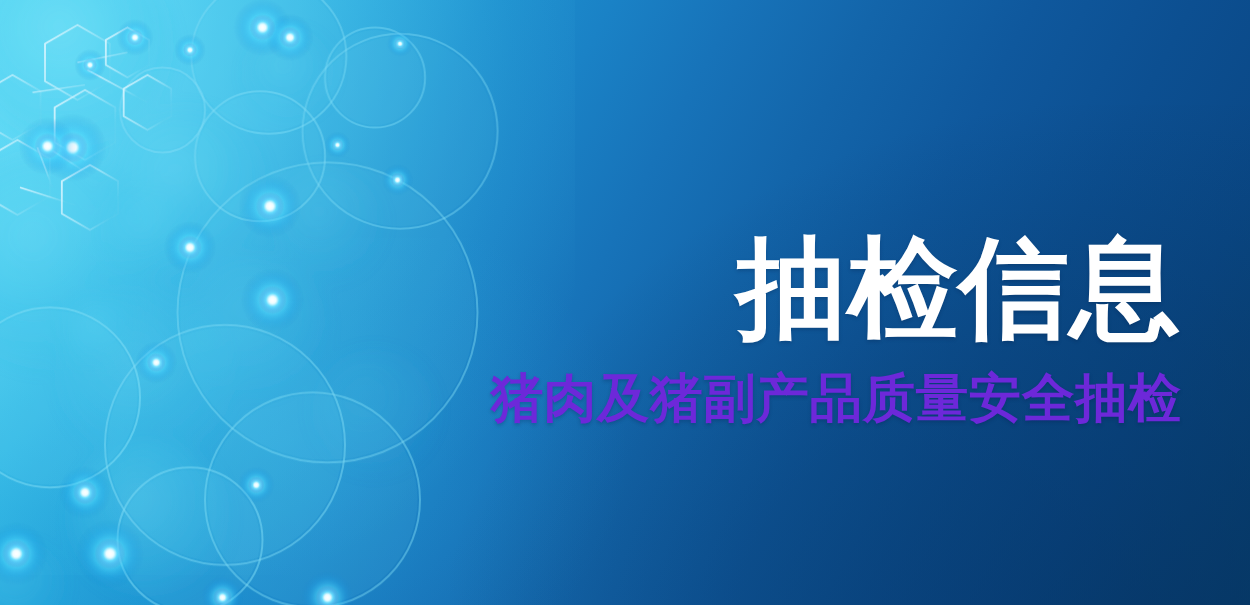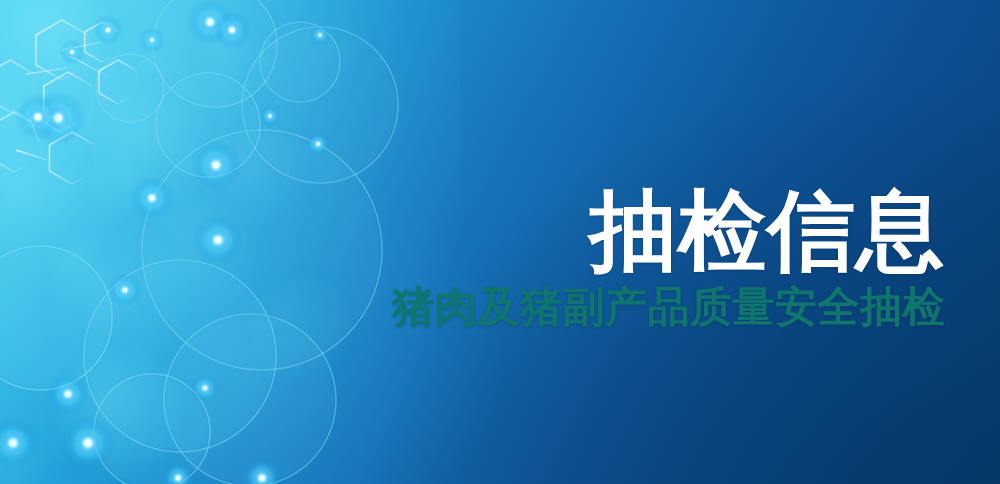--- a/index.html
+++ b/index.html
@@ -88,27 +88,27 @@
   .title {
     color: #ffffff;
     font-size: 88px;
     font-weight: 700;
     line-height: 1.02;
     letter-spacing: 1px;
     white-space: nowrap;
     text-shadow: 0 1px 3px rgba(0,25,60,0.22);
   }
   .subtitle {
-    color: #0f766e;
+    color: #6d28d9;
     font-size: 42px;
     font-weight: 700;
     line-height: 1.18;
     letter-spacing: 0.5px;
     white-space: nowrap;
-    margin-top: 6px;
+    margin-top: 18px;
     text-shadow: 0 1px 3px rgba(0,25,60,0.22);
   }
 </style>
 </head>
 <body>
 
 <div id="banner">
 
   <div class="bg-base"></div>
   <div class="bg-corner-glow"></div>

